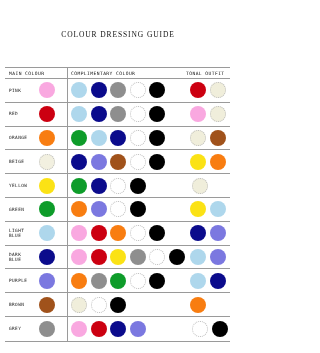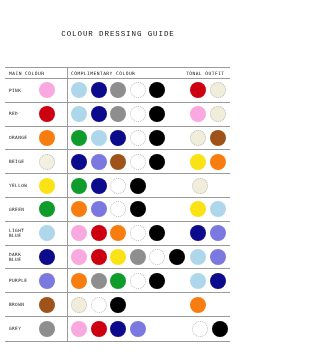--- a/index.html
+++ b/index.html
@@ -22,21 +22,21 @@
   }
   #title {
     position: absolute;
     left: 0;
     top: 30px;
     width: 236px;
     text-align: center;
     font-size: 7.5px;
     letter-spacing: 0.9px;
     color: #111111;
-    font-family: Liberation Mono, monospace;
+    font-family: Liberation Serif, serif;
   }
   #table {
     position: absolute;
     left: 5px;
     top: 67px;
     width: 225px;
     border-top: 1px solid #9a9a9a;
     border-bottom: 1px solid #9a9a9a;
     box-sizing: border-box;
   }

